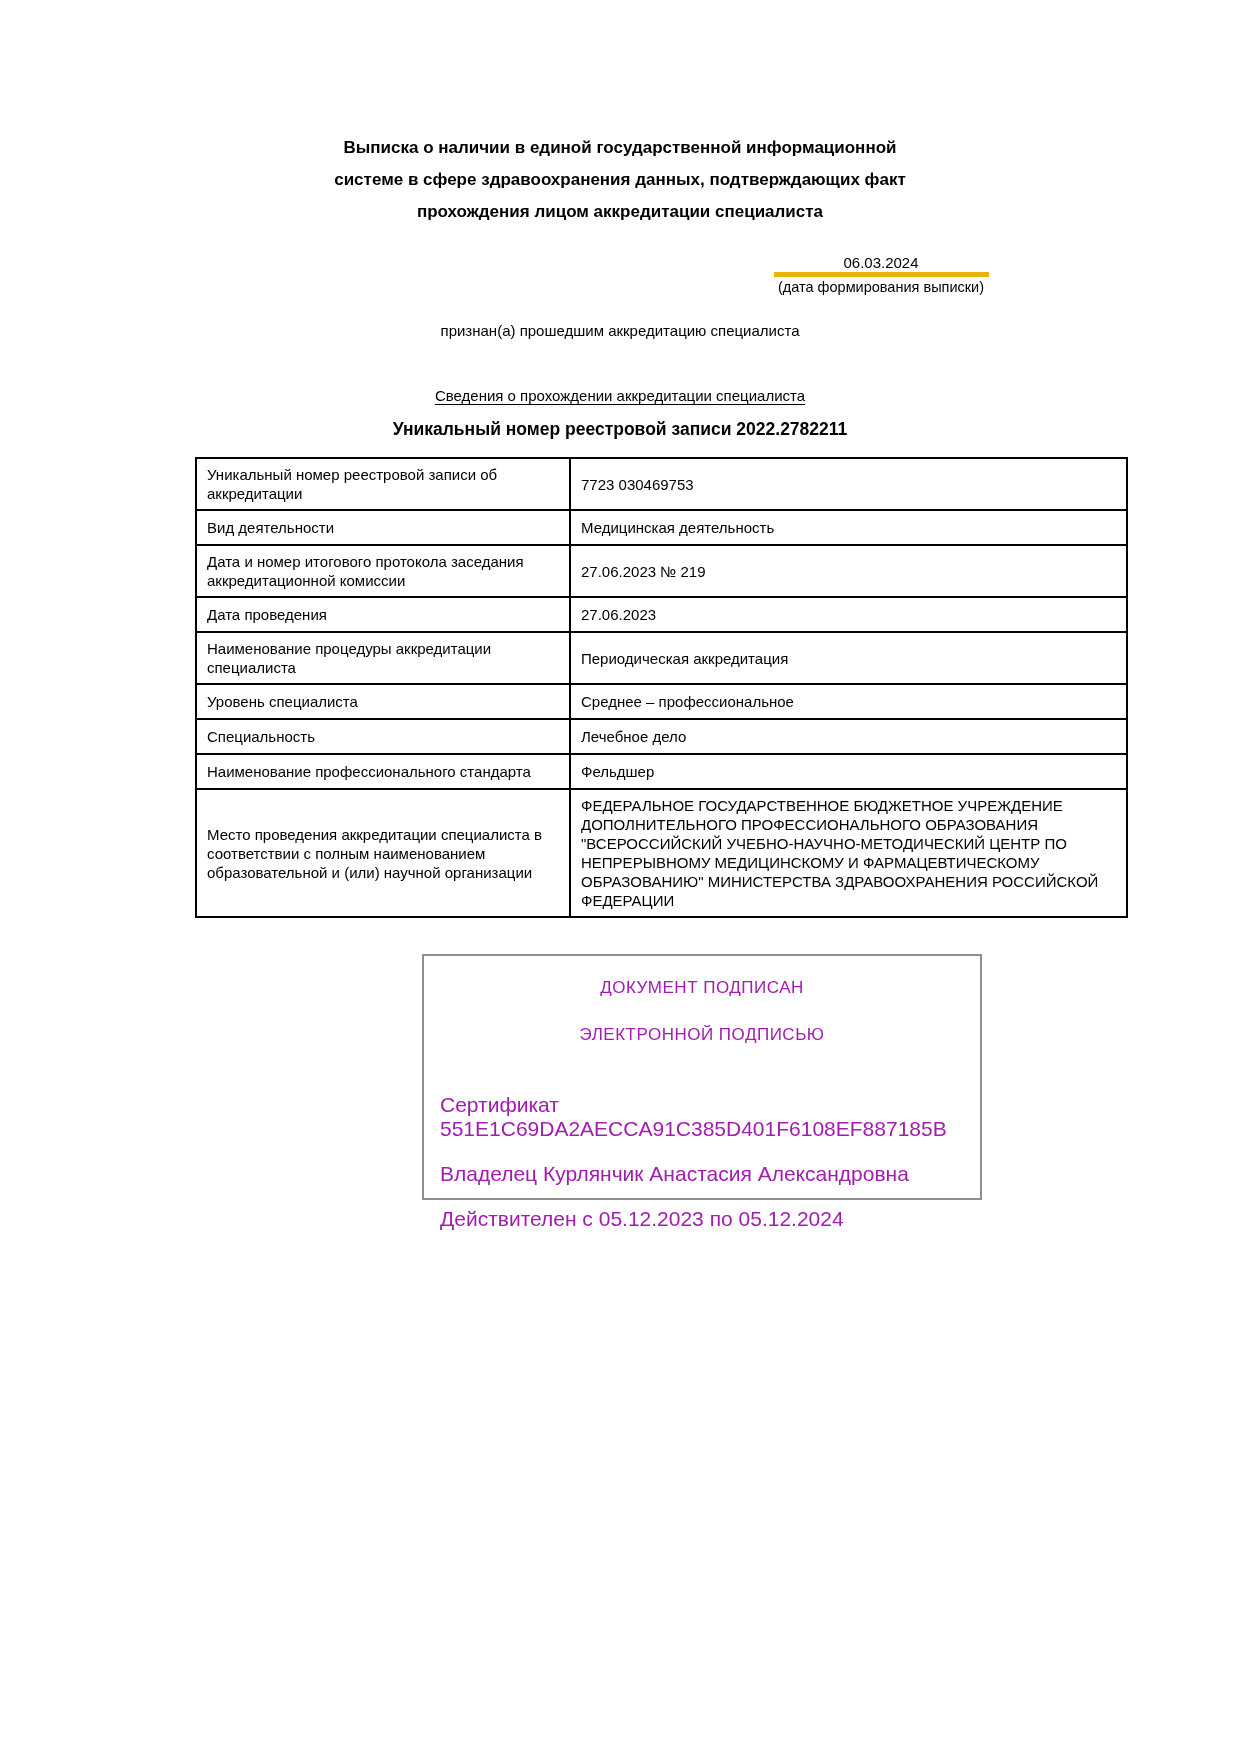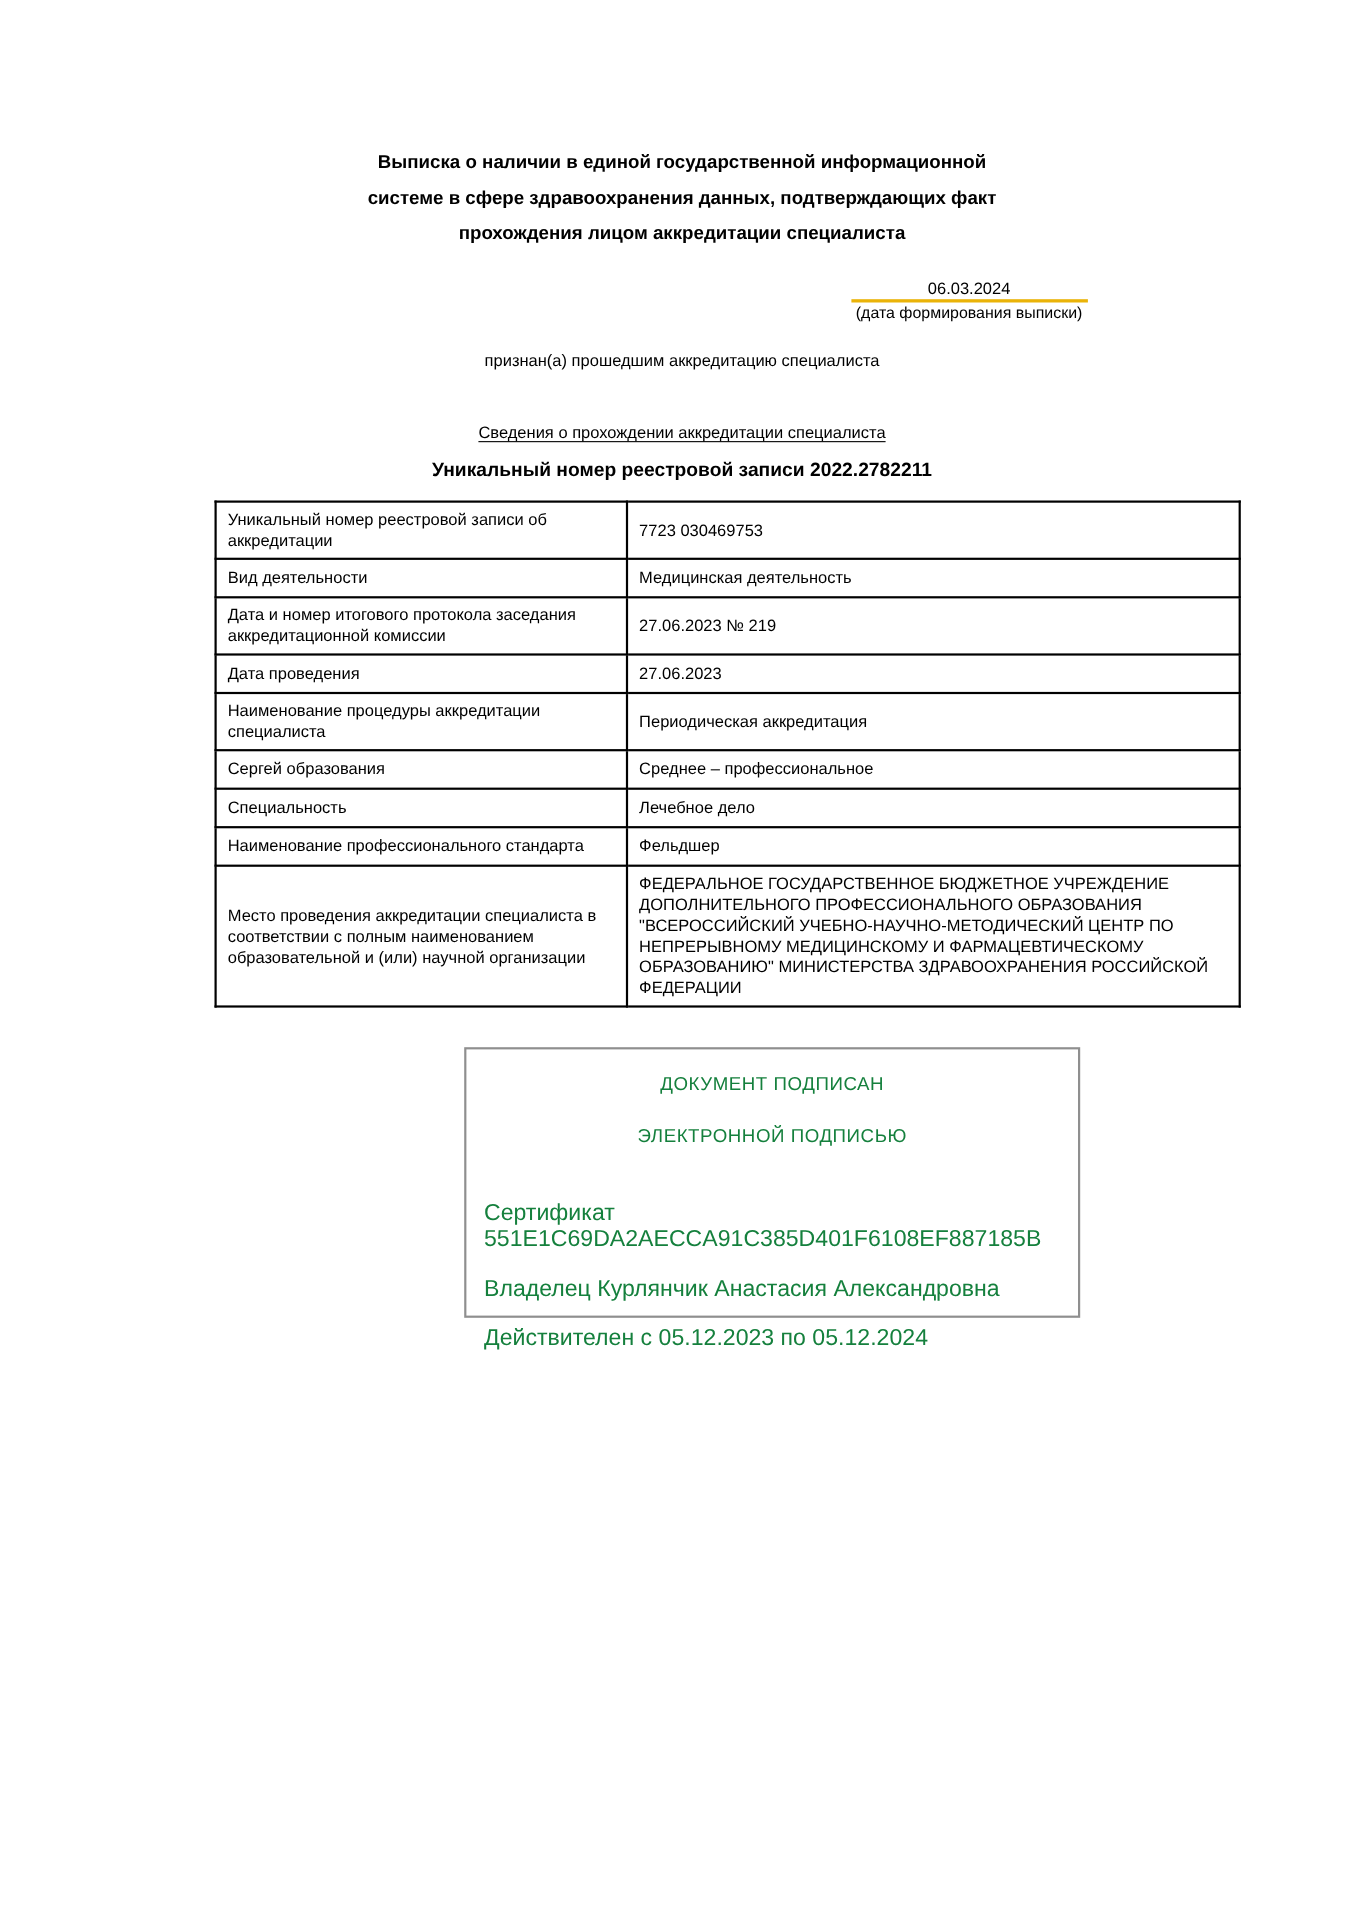--- a/index.html
+++ b/index.html
@@ -23,21 +23,21 @@
   .date-block {
     width: 320px;
     margin: 26px 0 0 675px;
     text-align: center;
     font-size: 15px;
   }
   .date-value {
     display: inline-block;
     min-width: 215px;
     padding-bottom: 1px;
-    border-bottom: 3px solid #eab308;
+    border-bottom: 5px solid #eab308;
   }
   .date-caption {
     margin-top: 2px;
     font-size: 14.5px;
   }
   .intro {
     margin-top: 24px;
     text-align: center;
     font-size: 15px;
     line-height: 24px;
@@ -73,21 +73,21 @@
   table.acc-table td.label-cell { width: 352px; }
   table.acc-table tr.tall td { height: 36px; }
   table.acc-table tr.short td { height: 21px; }
   table.acc-table tr.huge td { height: 104px; }
   .signature-box {
     box-sizing: border-box;
     width: 560px;
     height: 246px;
     margin: 36px 0 0 376px;
     border: 2px solid #8f8f8f;
-    color: #15803d;
+    color: #a21caf;
   }
   .sig-head {
     text-align: center;
     font-size: 17px;
     letter-spacing: 0.5px;
   }
   .sig-head.first { margin-top: 22px; }
   .sig-head.second { margin-top: 27px; }
   .sig-details {
     margin: 48px 16px 0;
@@ -135,21 +135,21 @@
       </tr>
       <tr class="short">
         <td class="label-cell">Дата проведения</td>
         <td>27.06.2023</td>
       </tr>
       <tr class="tall">
         <td class="label-cell">Наименование процедуры аккредитации специалиста</td>
         <td>Периодическая аккредитация</td>
       </tr>
       <tr class="short">
-        <td class="label-cell">Сергей образования</td>
+        <td class="label-cell">Уровень специалиста</td>
         <td>Среднее – профессиональное</td>
       </tr>
       <tr class="short">
         <td class="label-cell">Специальность</td>
         <td>Лечебное дело</td>
       </tr>
       <tr class="short">
         <td class="label-cell">Наименование профессионального стандарта</td>
         <td>Фельдшер</td>
       </tr>

